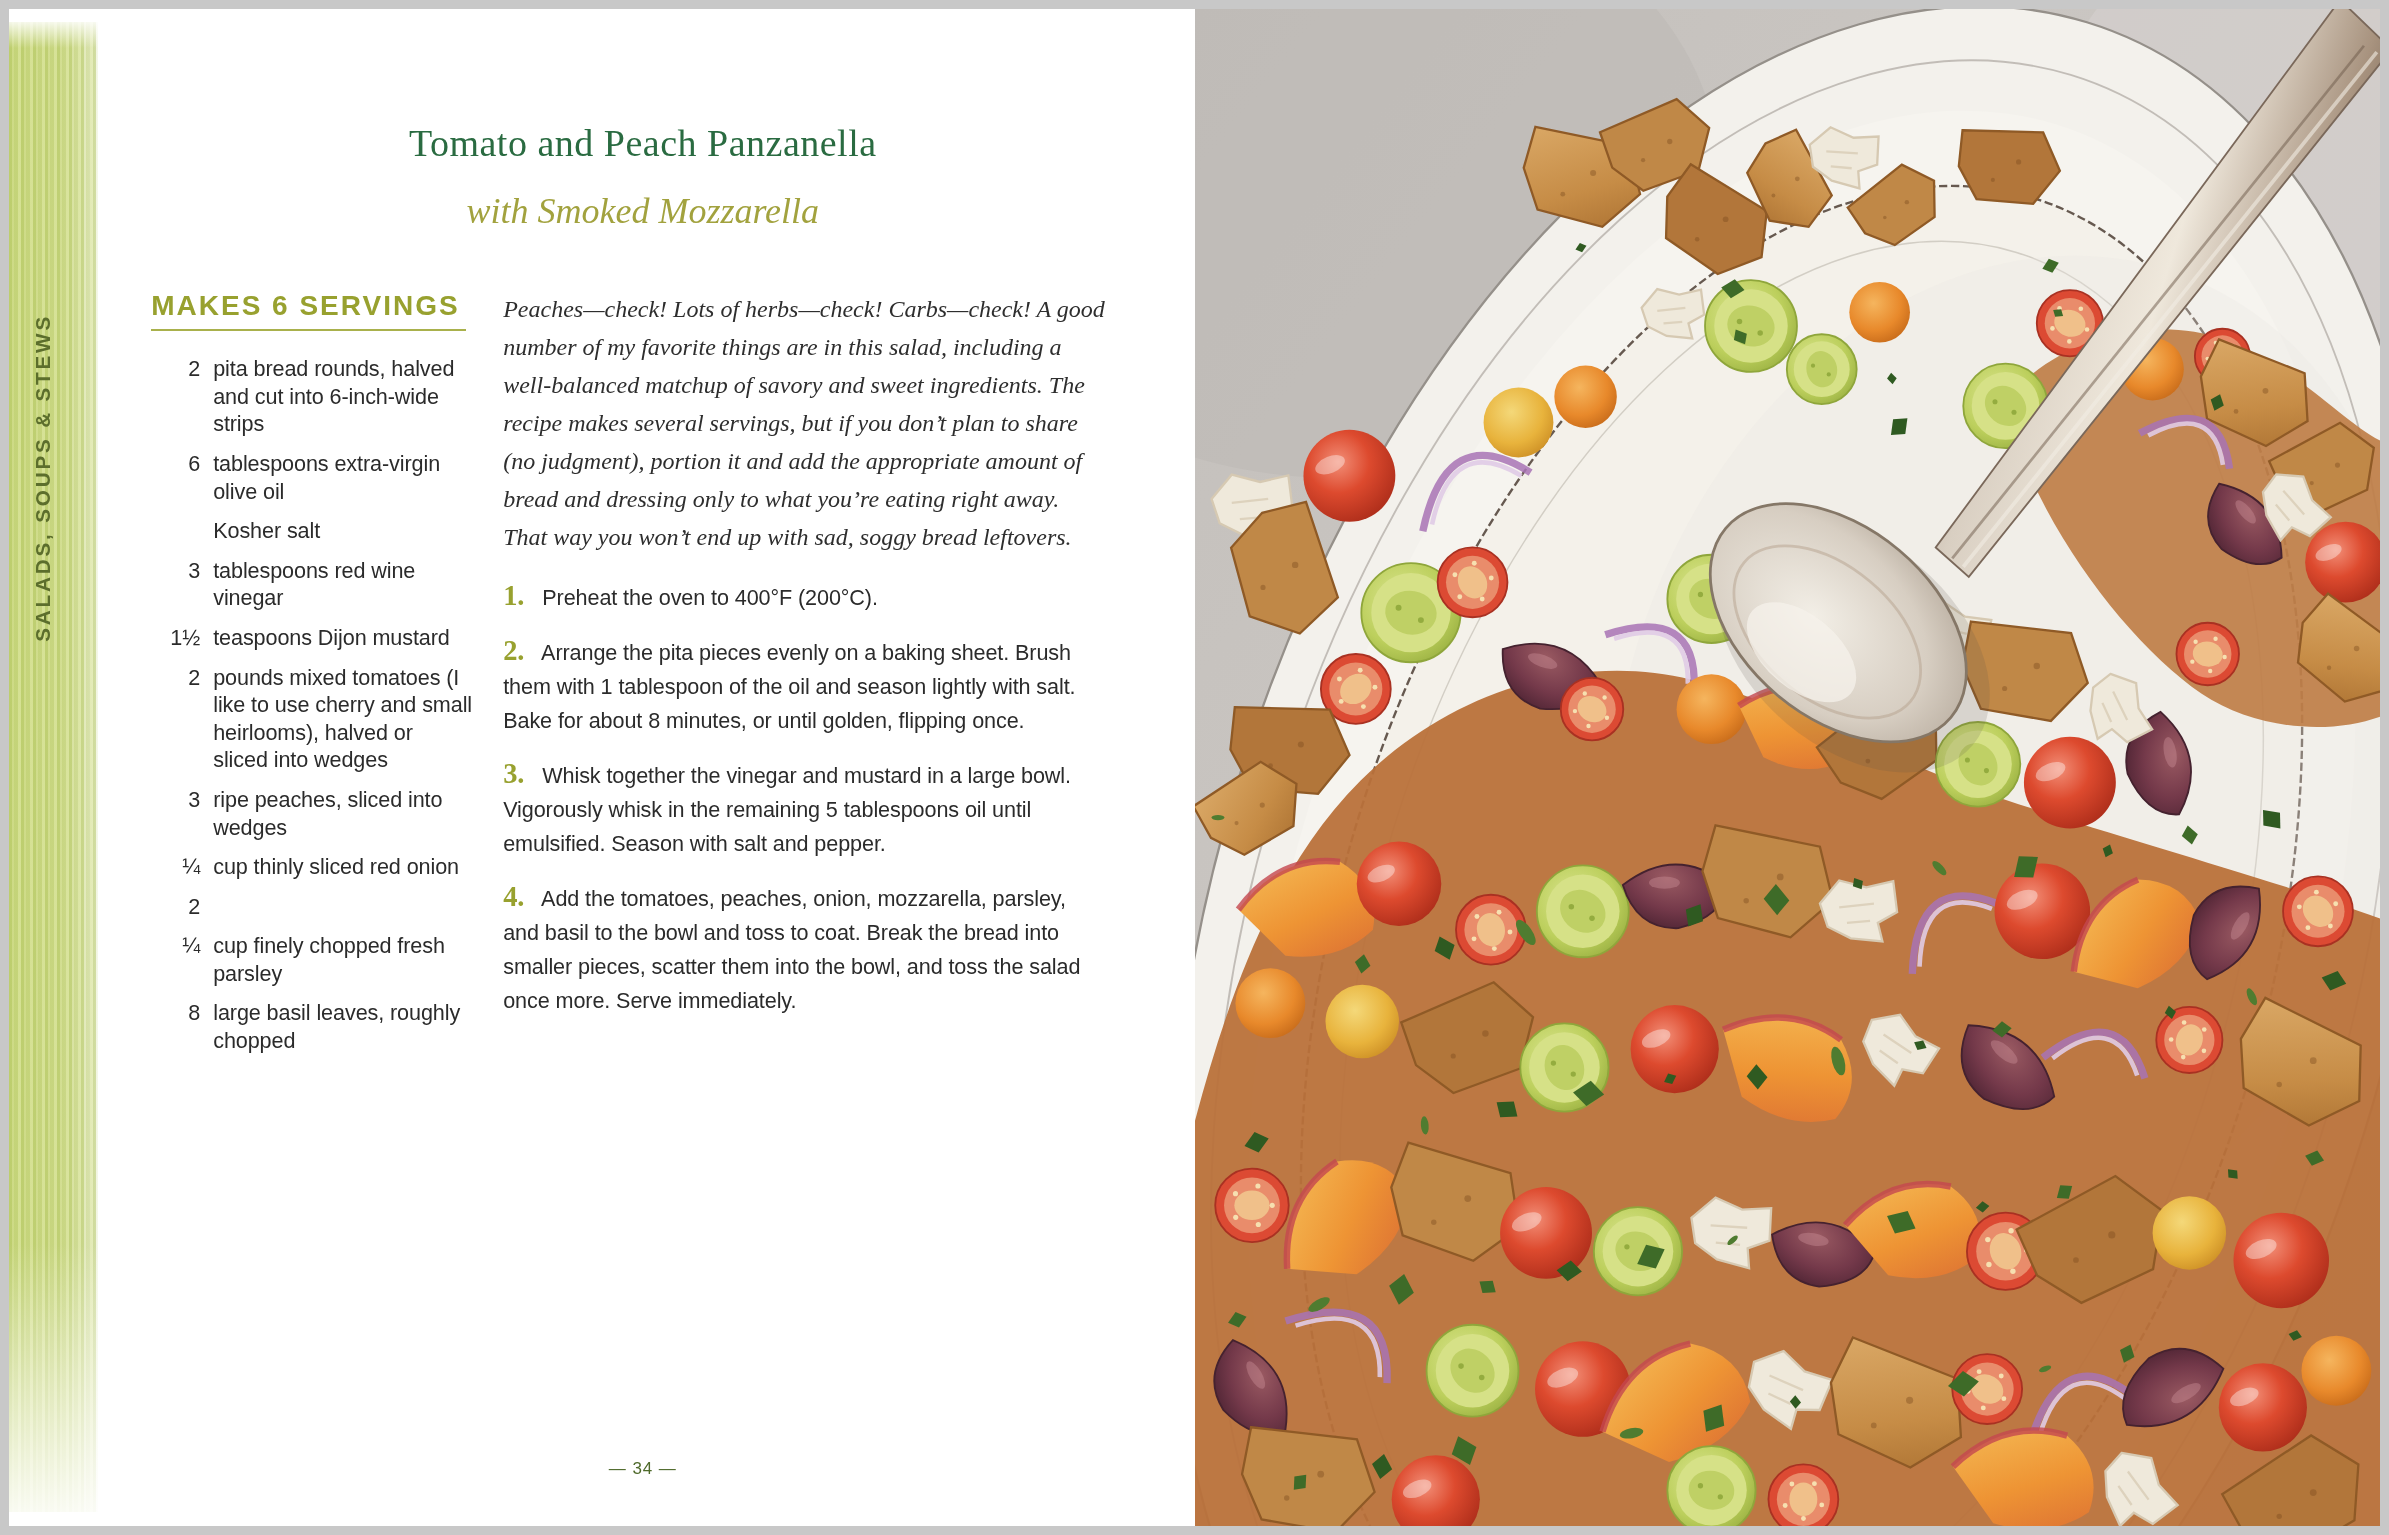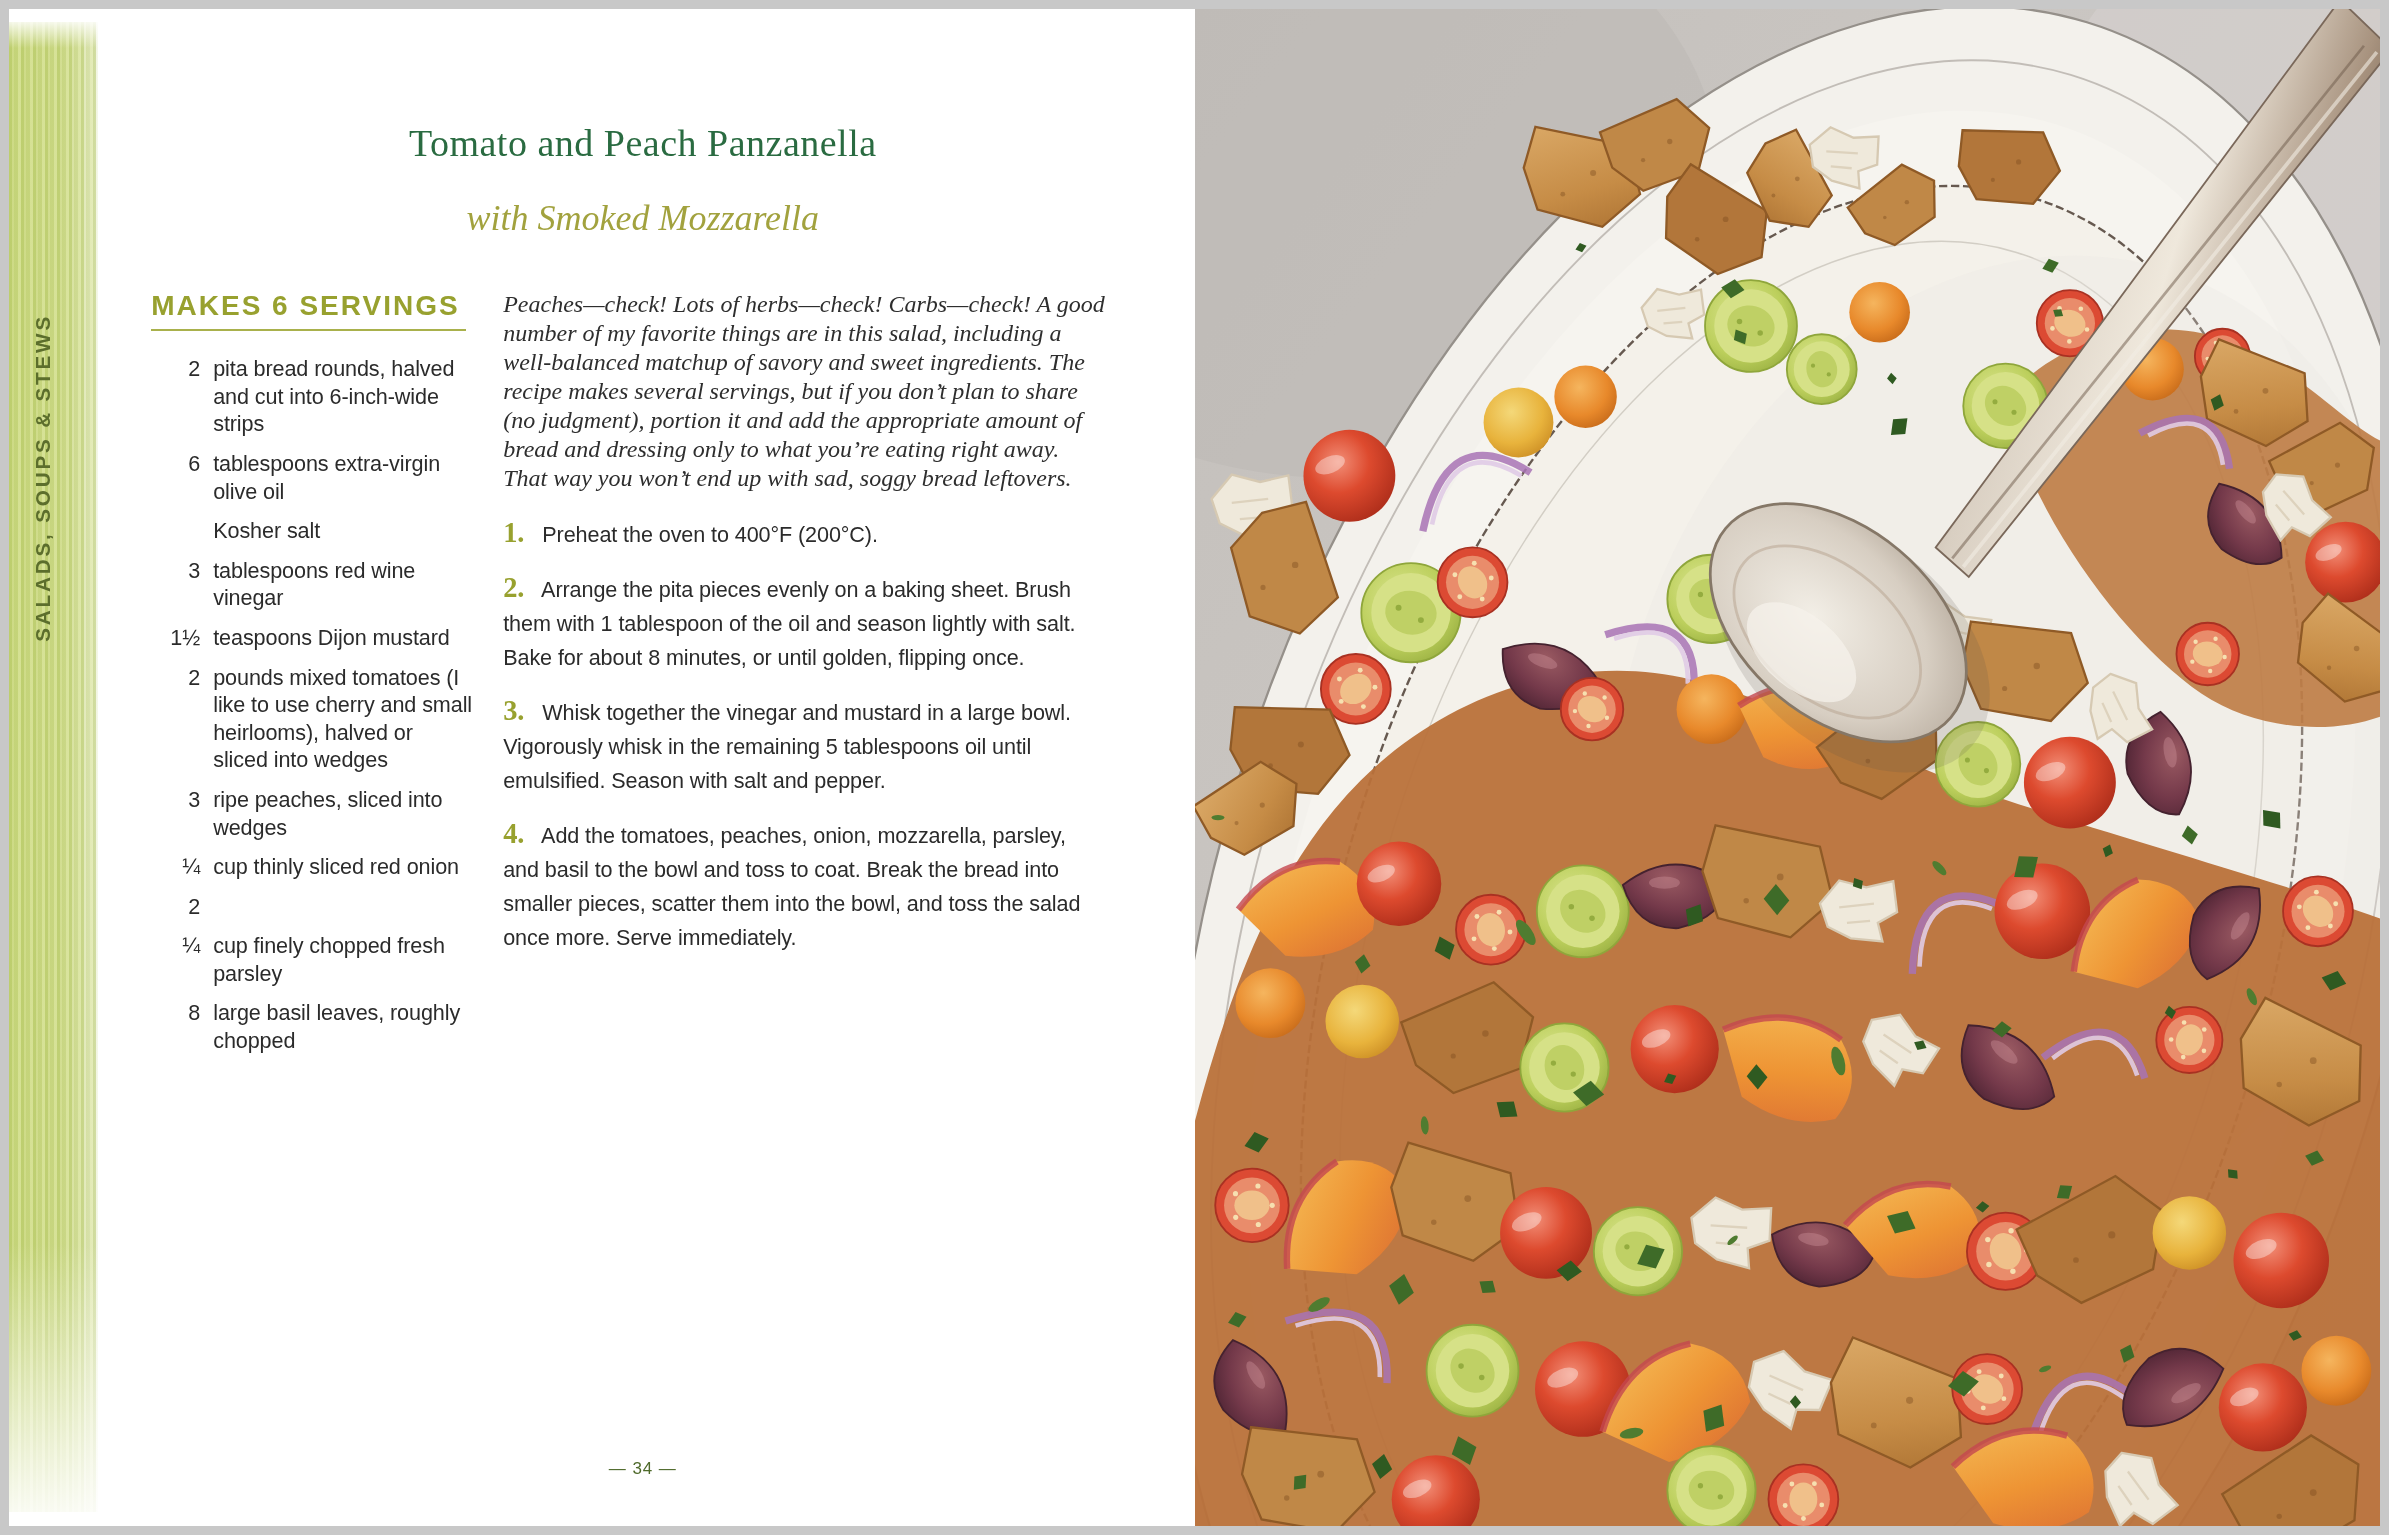--- a/index.html
+++ b/index.html
@@ -22,33 +22,33 @@
         rgba(214,226,150,.55) 9.2px 12px),
       linear-gradient(90deg,#D2DE8C 0%,#D8E29A 58%,#E3EAB6 78%,#F3F5E0 93%,#fff 100%);
   }
   .side-band::before{content:"";position:absolute;inset:0;
     background:linear-gradient(180deg,rgba(255,255,255,.85) 0,rgba(255,255,255,0) 26px,rgba(255,255,255,0) 82%,rgba(255,255,255,.9) 100%);}
   .side-label{position:absolute;top:292px;left:22px;writing-mode:vertical-rl;transform:rotate(180deg);
     font-weight:bold;font-size:20.7px;letter-spacing:2.8px;color:var(--band-text);white-space:nowrap;}
 
   .recipe-title{position:absolute;left:89px;right:7.4px;top:112px;text-align:center;
     font-family:"Liberation Serif",serif;font-weight:normal;font-size:38px;color:var(--title-green);letter-spacing:0.5px;}
-  .recipe-subtitle{position:absolute;left:89px;right:7.4px;top:188px;text-align:center;
+  .recipe-subtitle{position:absolute;left:89px;right:7.4px;top:181px;text-align:center;
     font-family:"Liberation Serif",serif;font-style:italic;font-size:36px;color:var(--subtitle-olive);}
 
   .yield{position:absolute;left:142px;top:281px;font-size:28px;font-weight:bold;letter-spacing:2px;color:var(--accent-olive);}
   .yield-rule{position:absolute;left:142px;top:320px;width:315px;height:2.3px;background:var(--rule-olive);}
 
   .ingredients{position:absolute;left:142px;top:346px;width:322px;}
   .ing{display:grid;grid-template-columns:49px 1fr;column-gap:13px;margin-bottom:12px;
     font-size:21.6px;line-height:27.6px;color:var(--body-text);letter-spacing:-0.1px;}
   .qty{text-align:right;}
 
   .method{position:absolute;left:494px;top:281px;width:603px;}
-  .intro{font-family:"Liberation Serif",serif;font-style:italic;font-size:24px;line-height:29px;
+  .intro{font-family:"Liberation Serif",serif;font-style:italic;font-size:24px;line-height:38px;
     color:#2E2E2E;margin-bottom:25px;}
   .step{font-size:21.6px;line-height:34px;color:var(--body-text);margin-bottom:21px;letter-spacing:-0.1px;}
   .step-num{font-family:"Liberation Serif",serif;font-weight:bold;font-size:28.5px;color:var(--accent-olive);
     margin-right:12px;line-height:1;}
 
   .page-number{position:absolute;left:89px;right:7.4px;top:1450px;text-align:center;
     font-size:17px;font-weight:normal;color:var(--pagenum-green);letter-spacing:0.9px;}
 
   .photo-svg{position:absolute;inset:0;width:100%;height:100%;}
 </style>

